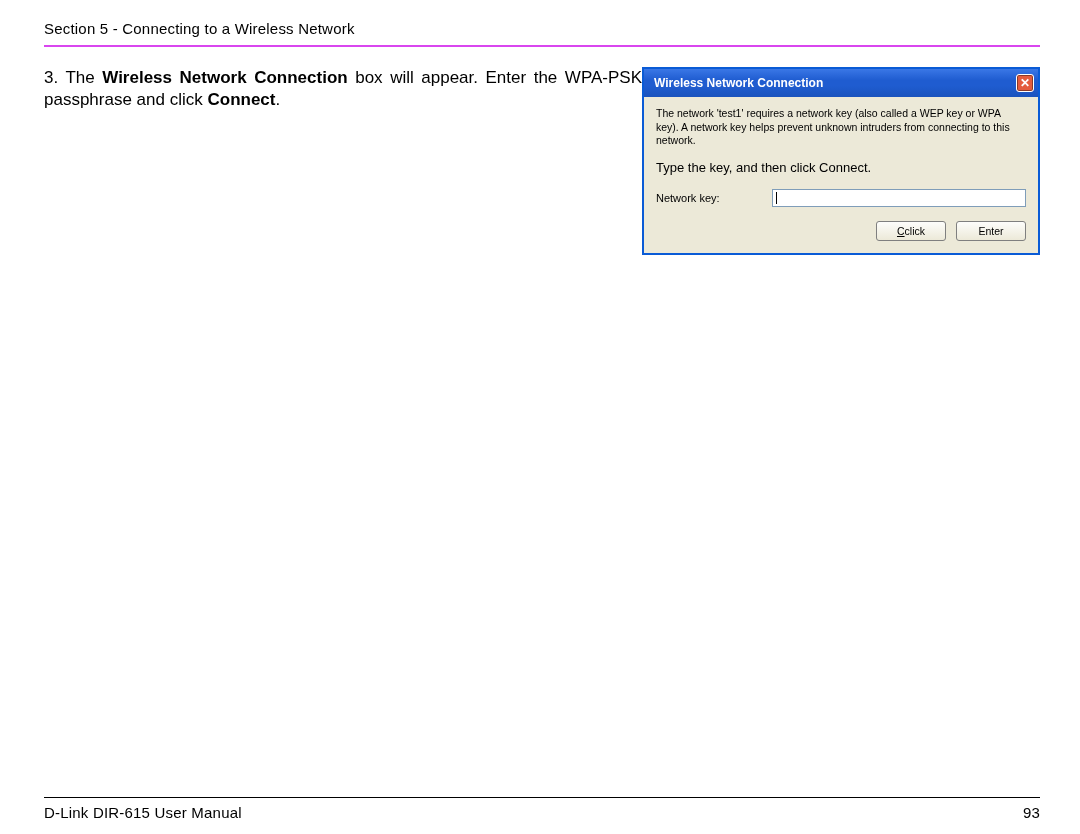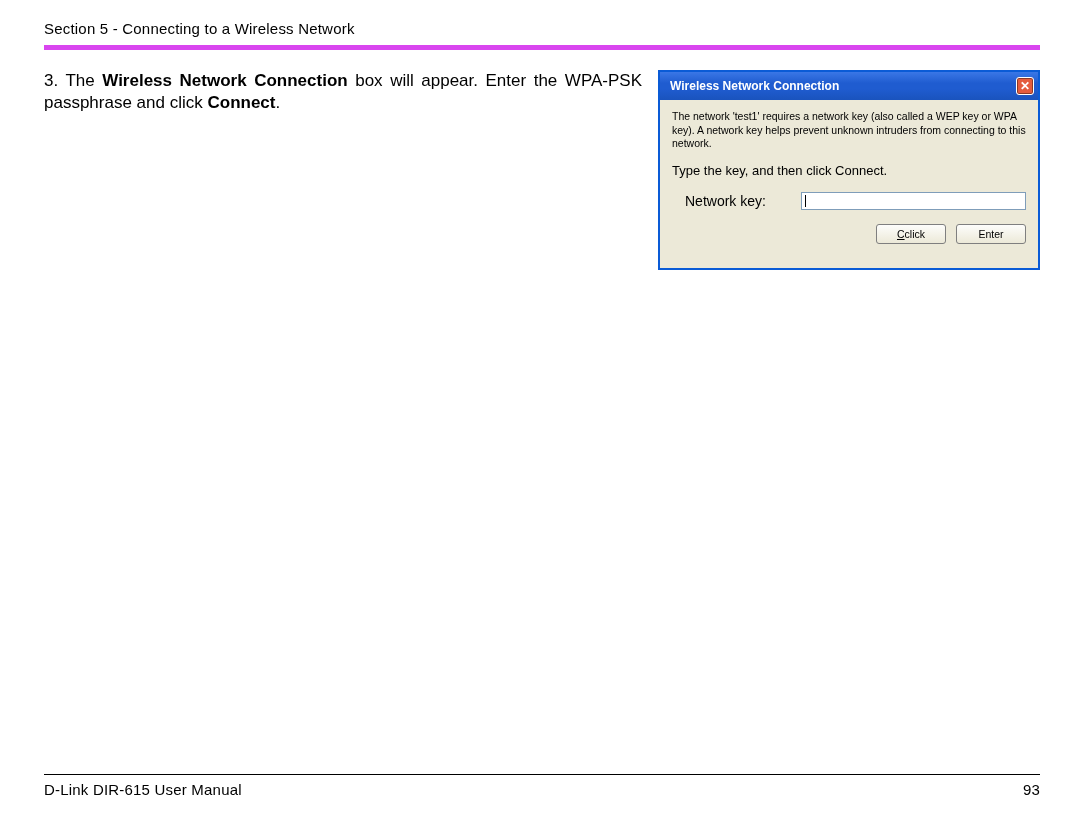--- a/index.html
+++ b/index.html
@@ -8,28 +8,27 @@
       height: 834px;
       background: #fff;
       font-family: Arial, Helvetica, sans-serif;
       padding: 20px 40px 0 44px;
       position: relative;
       color: #000;
     }
     .header {
       font-size: 15px;
       padding-bottom: 8px;
-      border-bottom: 5px solid #d946ef;
+      border-bottom: 2px solid #d946ef;
       margin-bottom: 20px;
       font-weight: 400;
       letter-spacing: 0.2px;
     }
     .content {
       display: flex;
-      gap: 16px;
       align-items: flex-start;
     }
     .text-col {
       flex: 0 0 598px;
       font-size: 17px;
       line-height: 1.28;
     }
     .step {
       text-align: justify;
       margin-bottom: 20px;
@@ -67,42 +66,41 @@
       display: flex;
       align-items: center;
       justify-content: center;
       color: #fff;
       font-weight: 700;
       font-size: 12px;
       line-height: 1;
       box-shadow: 0 0 0 1px #8a3a28 inset;
     }
     .dlg-body {
-      padding: 10px 12px 24px 12px;
+      padding: 10px 12px 12px 12px;
       color: #000;
     }
     .dlg-msg {
       font-size: 10.5px;
       margin-bottom: 12px;
       line-height: 1.3;
     }
     .dlg-instr {
       font-size: 13px;
       margin-bottom: 14px;
     }
     .dlg-row {
       display: flex;
       align-items: center;
       margin-bottom: 6px;
       gap: 8px;
     }
     .dlg-label {
       width: 108px;
-      font-size: 14px;
-      margin-left: 13px;
+      font-size: 11px;
     }
     .dlg-label.disabled { color: #8e8e7d; }
     .dlg-input {
       flex: 1;
       height: 18px;
       border: 1px solid #7f9db9;
       background: #fff;
       padding: 0 3px;
       font-size: 11px;
       font-family: Tahoma, sans-serif;
@@ -134,21 +132,21 @@
       display: flex;
       align-items: center;
       justify-content: center;
       padding: 0 10px;
     }
     .dlg-btn .u { text-decoration: underline; }
     .footer {
       position: absolute;
       left: 44px;
       right: 40px;
-      bottom: 36px;
+      bottom: 13px;
       border-top: 1px solid #000;
       padding-top: 6px;
       display: flex;
       justify-content: space-between;
       font-size: 15px;
       letter-spacing: 0.2px;
     }
   </style>
 </head>
 <body>

